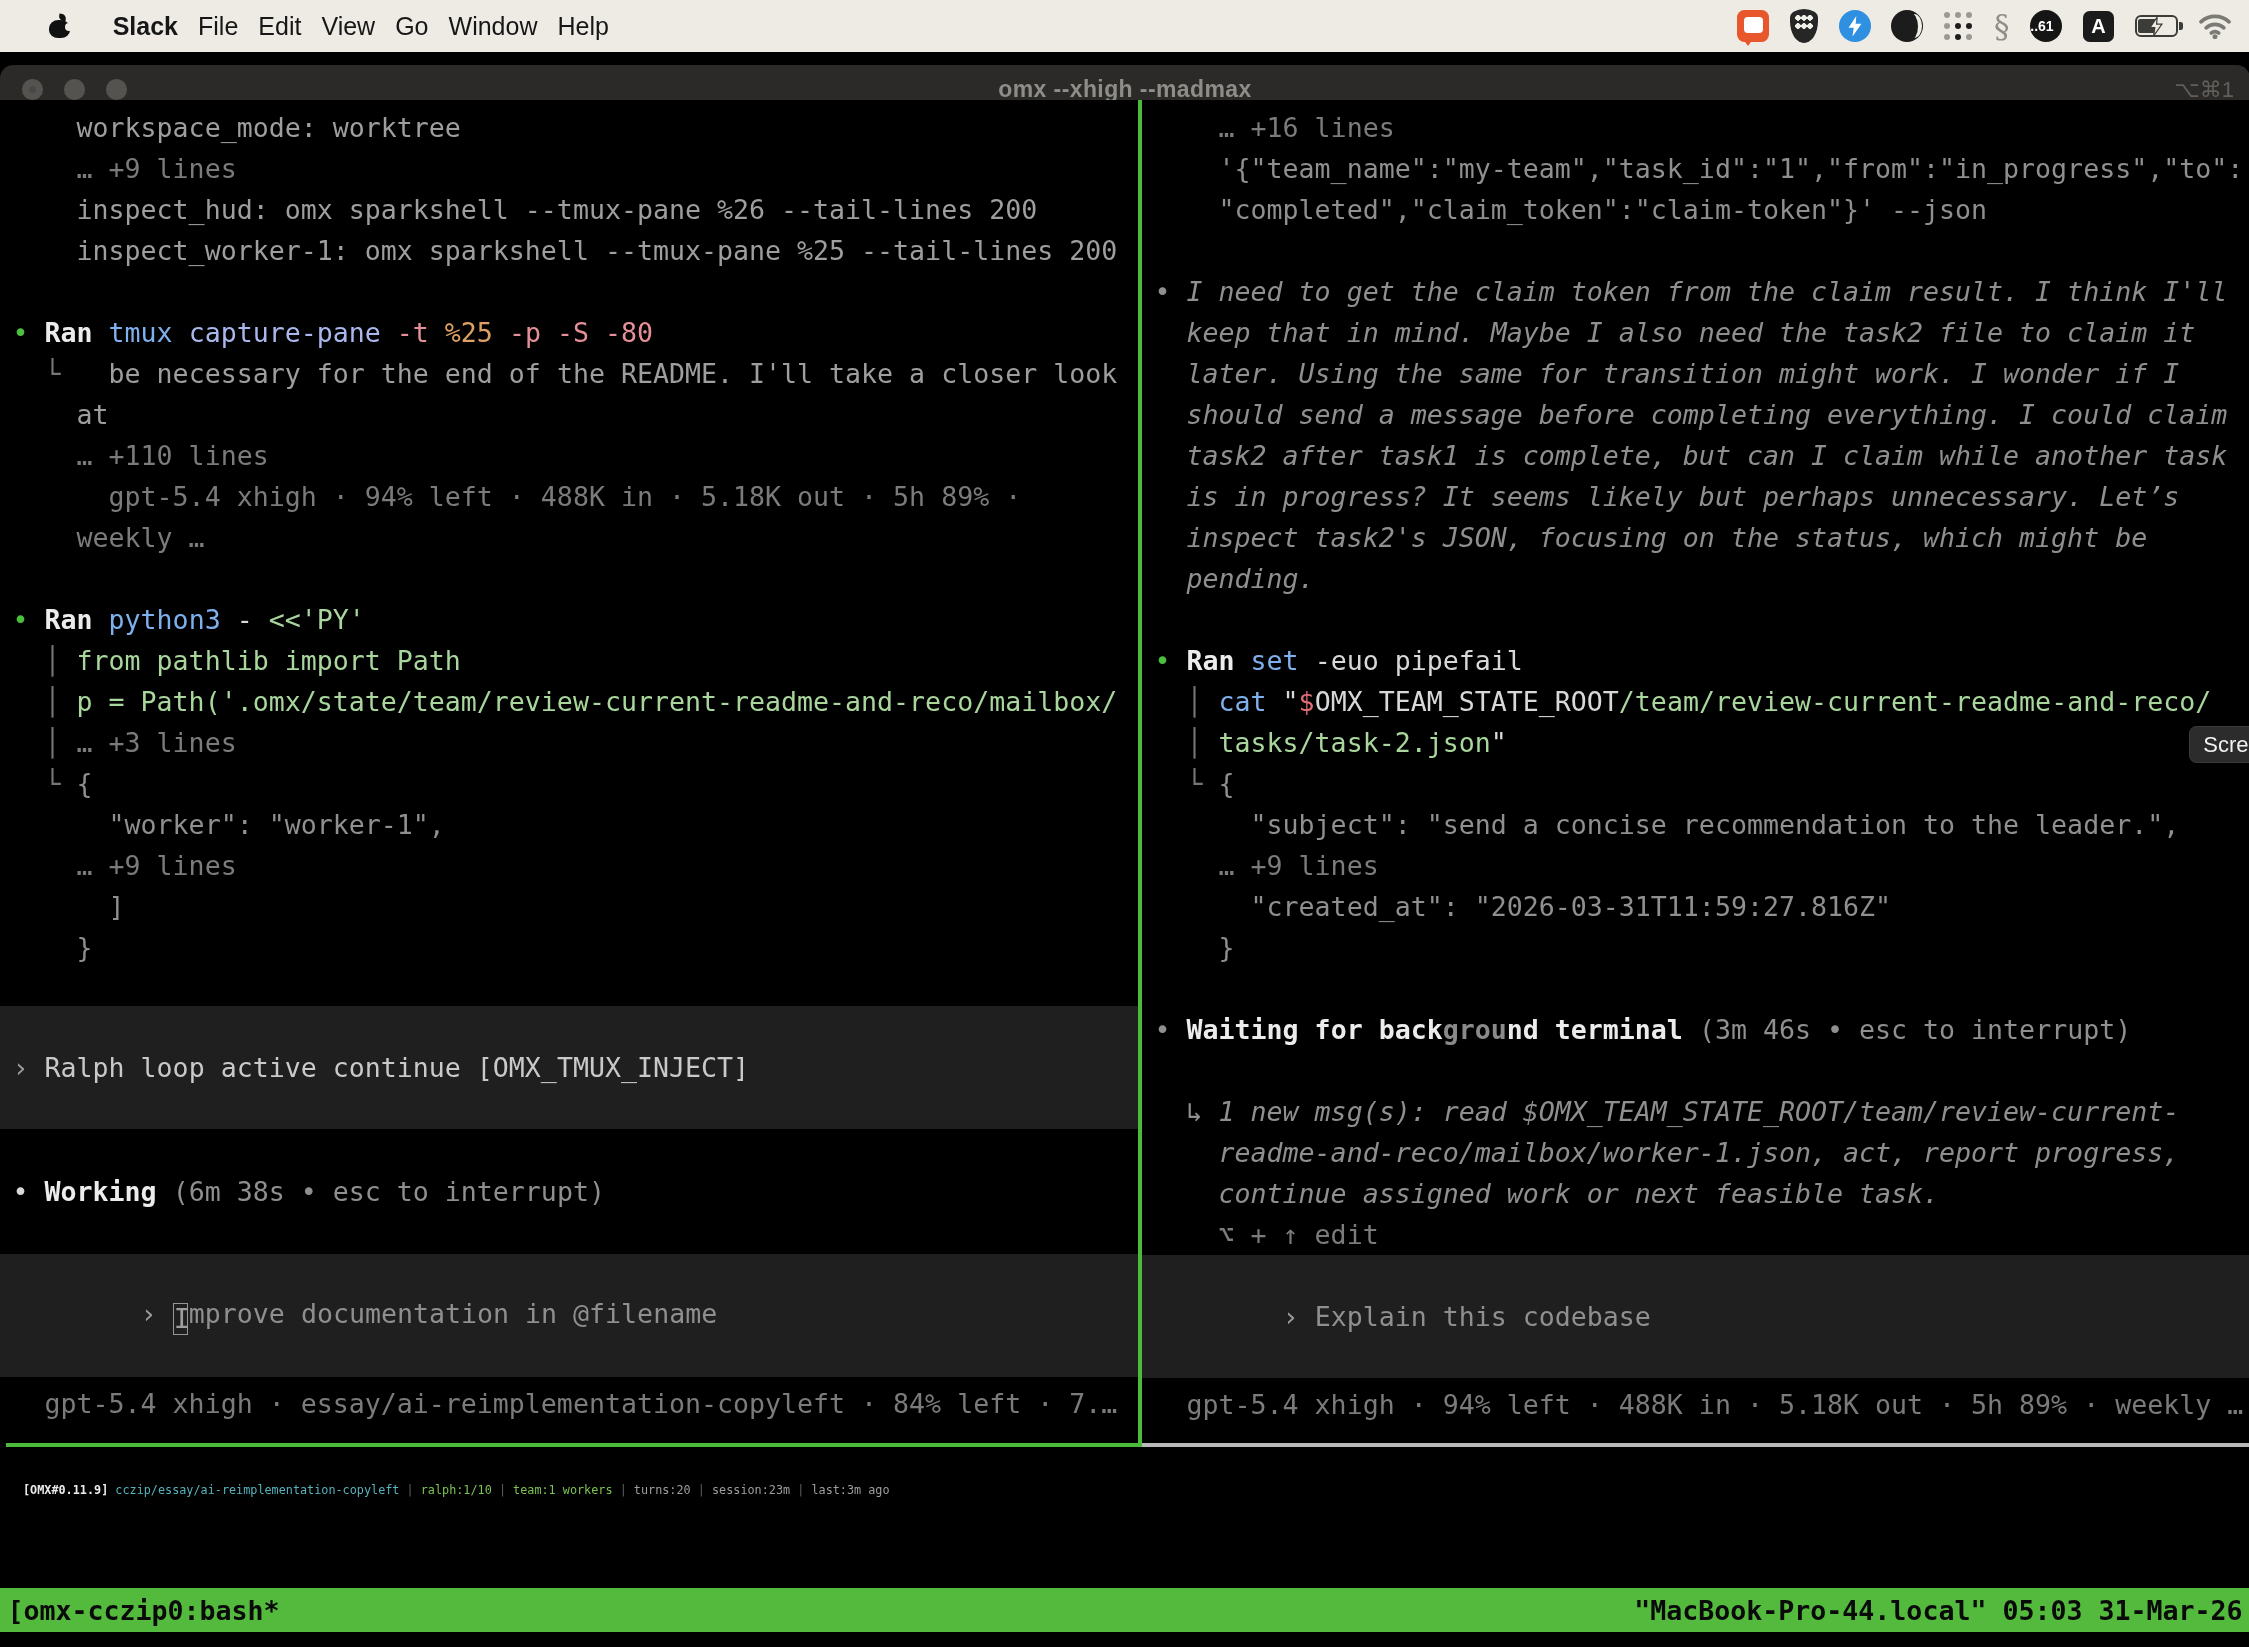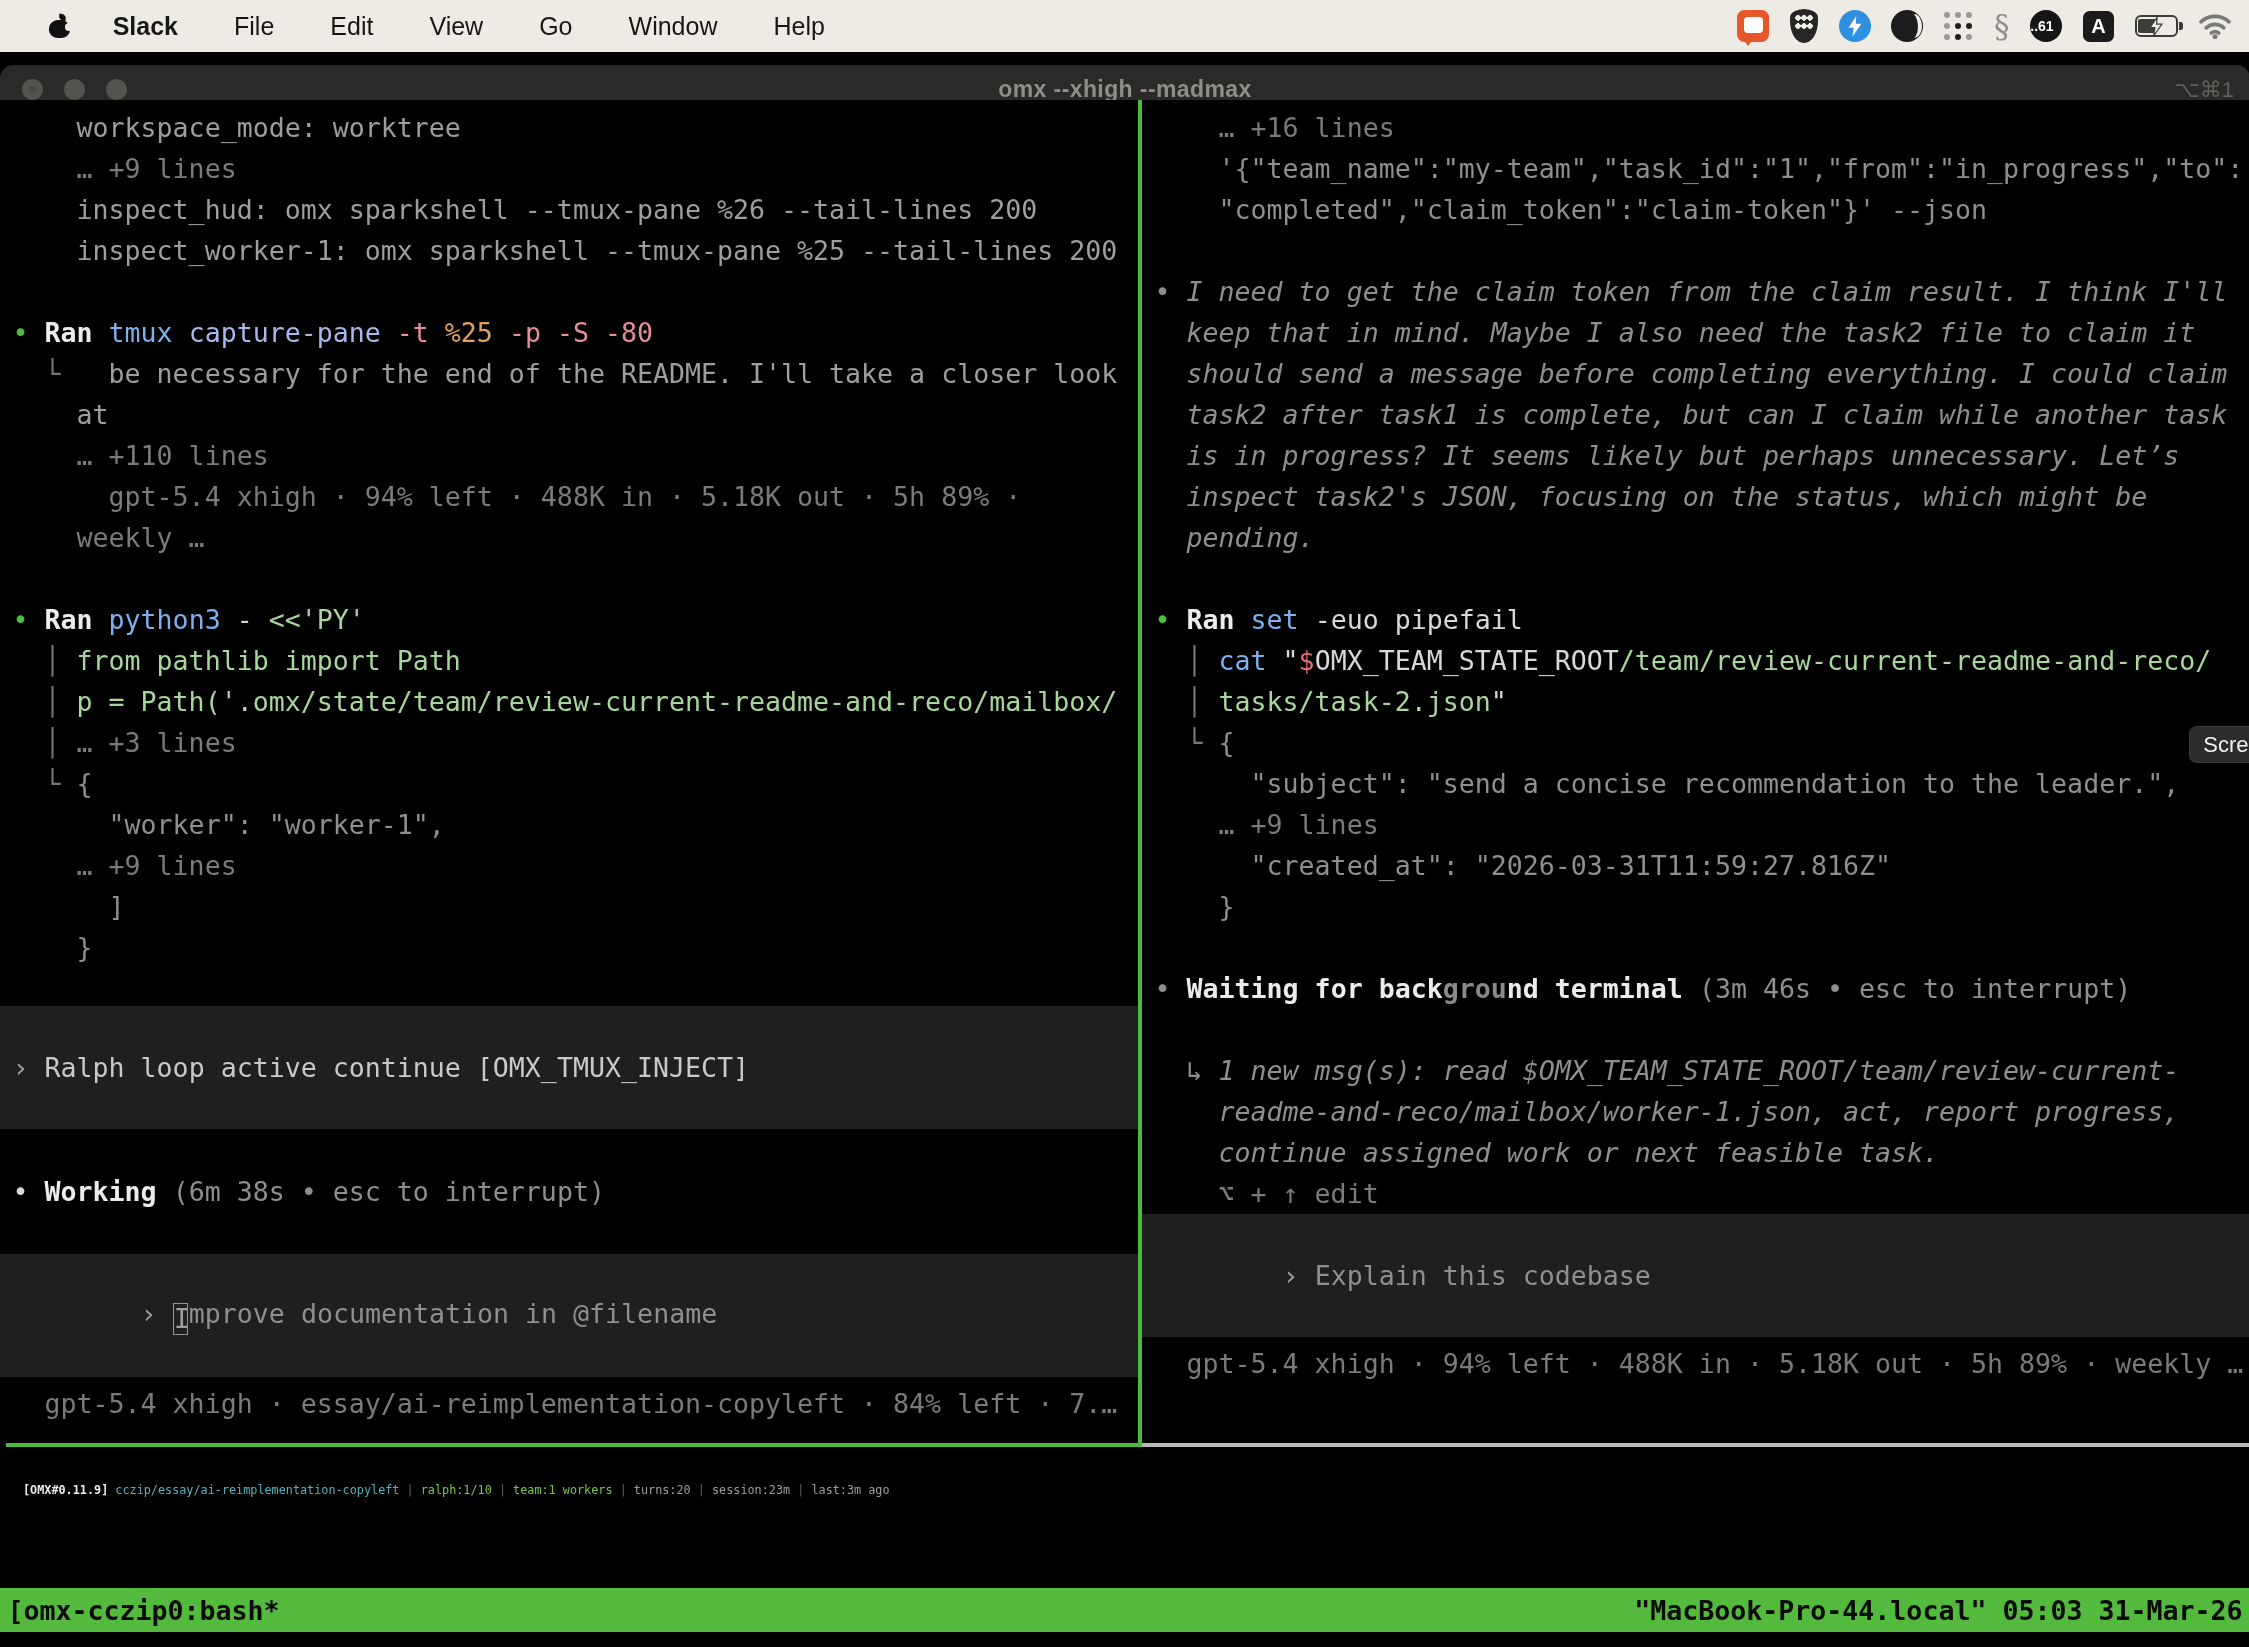--- a/index.html
+++ b/index.html
@@ -11,21 +11,21 @@
     display:flex; align-items:center; justify-content:space-between;
     font-family:"Liberation Sans","DejaVu Sans",sans-serif; }
   .menu-left { display:flex; align-items:center; gap:43px; padding-left:49px; }
   .apple { width:20.7px; height:23.6px; position:relative; }
   .apple .body { position:absolute; top:5.9px; left:0; width:20.7px; height:17.7px; background:#111;
     border-radius:46% 46% 44% 44%; }
   .apple .leaf { position:absolute; top:0; left:10.3px; width:7.4px; height:6.6px; background:#111;
     border-radius:0 70% 0 70%; transform:rotate(8deg); }
   .apple .bite { position:absolute; top:8.9px; right:-3.7px; width:8px; height:8px; background:#edebe3;
     border-radius:50%; }
-  .menu-items { display:flex; gap:56px; font-size:25px; color:#171717; }
+  .menu-items { display:flex; gap:20px; font-size:25px; color:#171717; }
   .menu-items span { white-space:nowrap; }
   .menu-right { display:flex; align-items:center; gap:20.7px; padding-right:17.7px; }
   .mi { display:flex; align-items:center; justify-content:center; }
 
   .icon-chat { width:32px; height:32px; background:#e8562c; border-radius:7.4px; position:relative; }
   .icon-chat .inner { position:absolute; top:6.6px; left:6.6px; width:19px; height:16px; background:#fff; border-radius:3.7px; }
   .icon-chat .tail { position:absolute; bottom:-4.4px; left:5.9px; width:0; height:0;
     border-left:5.2px solid transparent; border-right:5.2px solid transparent; border-top:7.4px solid #e8562c; }
   .icon-shield { width:28px; height:34px; background:#262626;
     border-radius:50% 50% 50% 50% / 26% 26% 64% 64%;
@@ -258,20 +258,21 @@
   <div class="vdivider"></div>
 
   <div class="pane pane-right">
     <div class="lines">
         <div class="line"><span class="d">    … +16 lines</span></div>
         <div class="line"><span class="m">    '{"team_name":"my-team","task_id":"1","from":"in_progress","to":</span></div>
         <div class="line"><span class="m">    "completed","claim_token":"claim-token"}' --json</span></div>
         <div class="line"></div>
         <div class="line"><span class="dblt">• </span><span class="m it">I need to get the claim token from the claim result. I think I'll</span></div>
         <div class="line"><span class="m it">  keep that in mind. Maybe I also need the task2 file to claim it</span></div>
+        <div class="line"><span class="m it">  later. Using the same for transition might work. I wonder if I</span></div>
         <div class="line"><span class="m it">  should send a message before completing everything. I could claim</span></div>
         <div class="line"><span class="m it">  task2 after task1 is complete, but can I claim while another task</span></div>
         <div class="line"><span class="m it">  is in progress? It seems likely but perhaps unnecessary. Let’s</span></div>
         <div class="line"><span class="m it">  inspect task2's JSON, focusing on the status, which might be</span></div>
         <div class="line"><span class="m it">  pending.</span></div>
         <div class="line"></div>
         <div class="line"><span class="blt">• </span><span class="w">Ran </span><span class="blu">set </span><span class="wt">-euo pipefail</span></div>
         <div class="line"><span class="con">  │ </span><span class="blu">cat </span><span class="wt">"</span><span class="red">$</span><span class="wt">OMX_TEAM_STATE_ROOT</span><span class="grn">/team/review-current-readme-and-reco/</span></div>
         <div class="line"><span class="con">  │ </span><span class="grn">tasks/task-2.json</span><span class="wt">"</span></div>
         <div class="line"><span class="con">  └ </span><span class="m">{</span></div>

